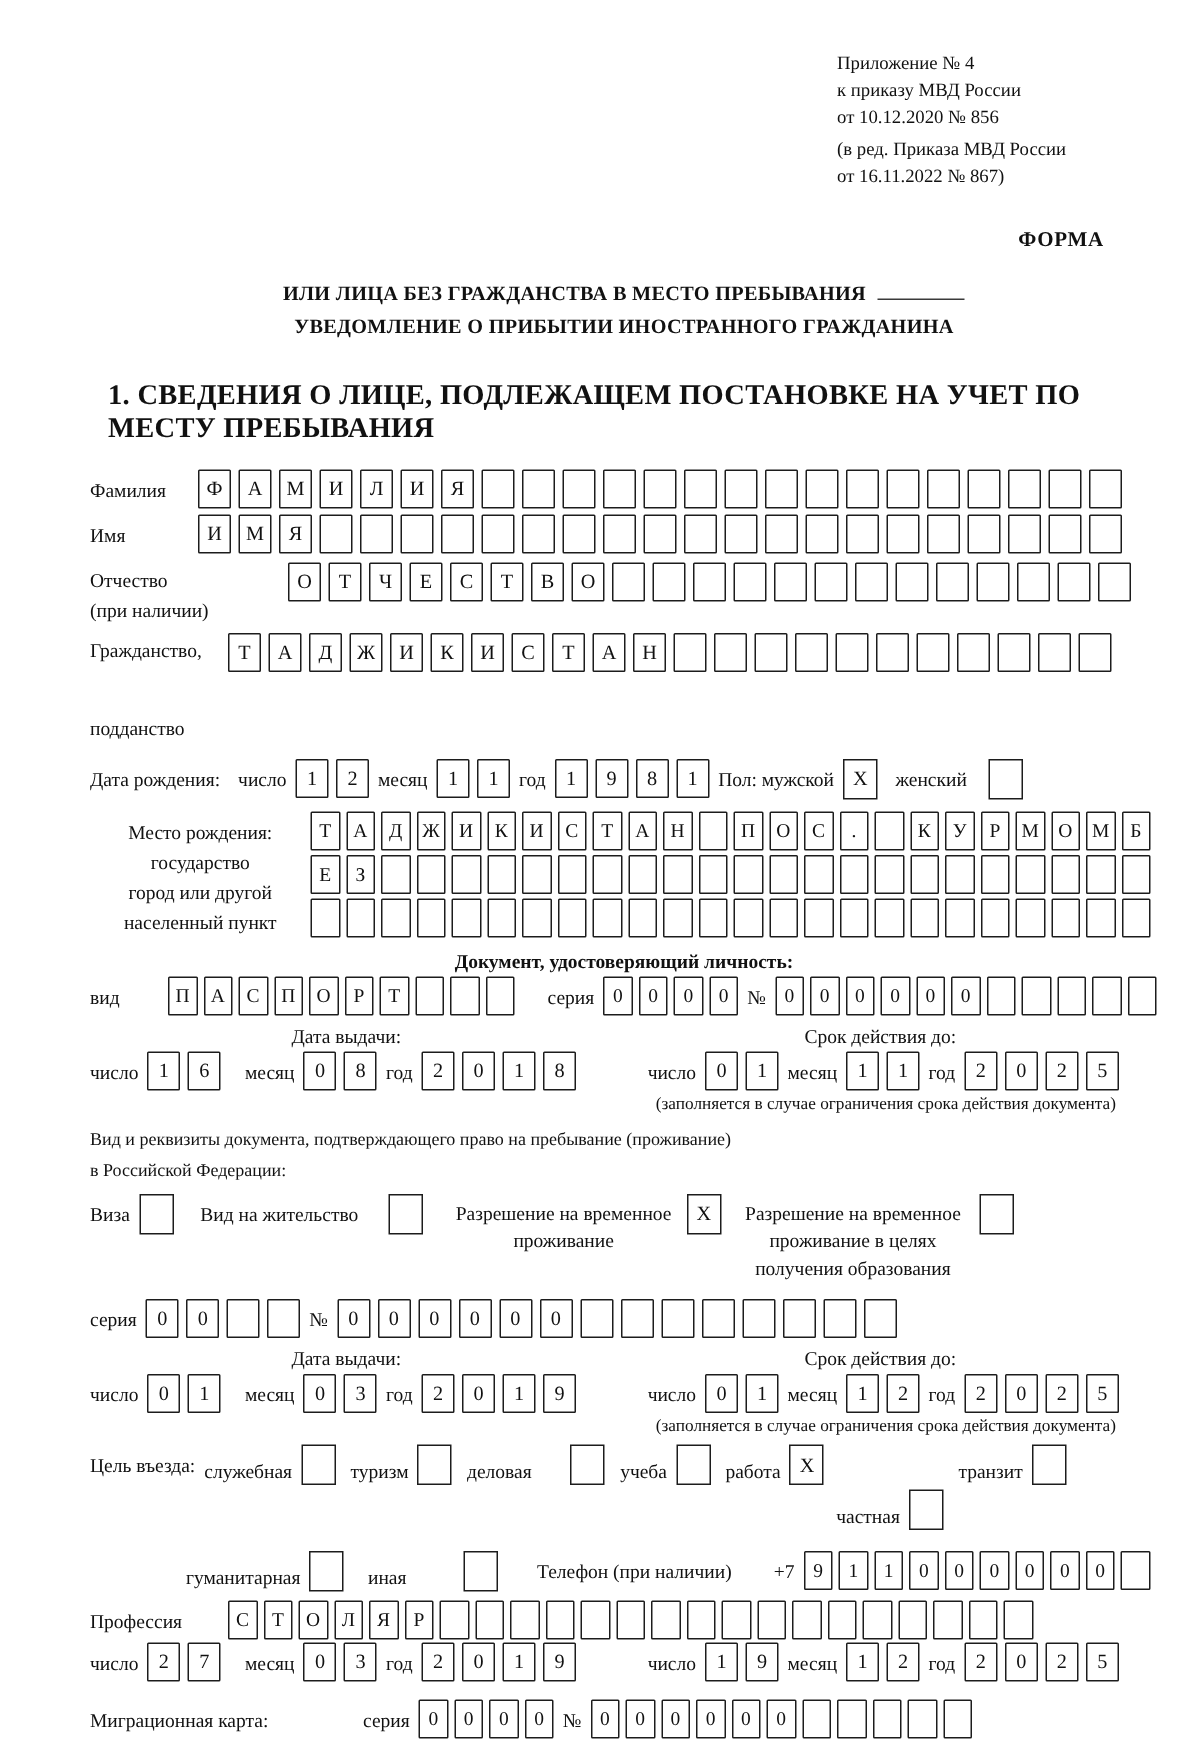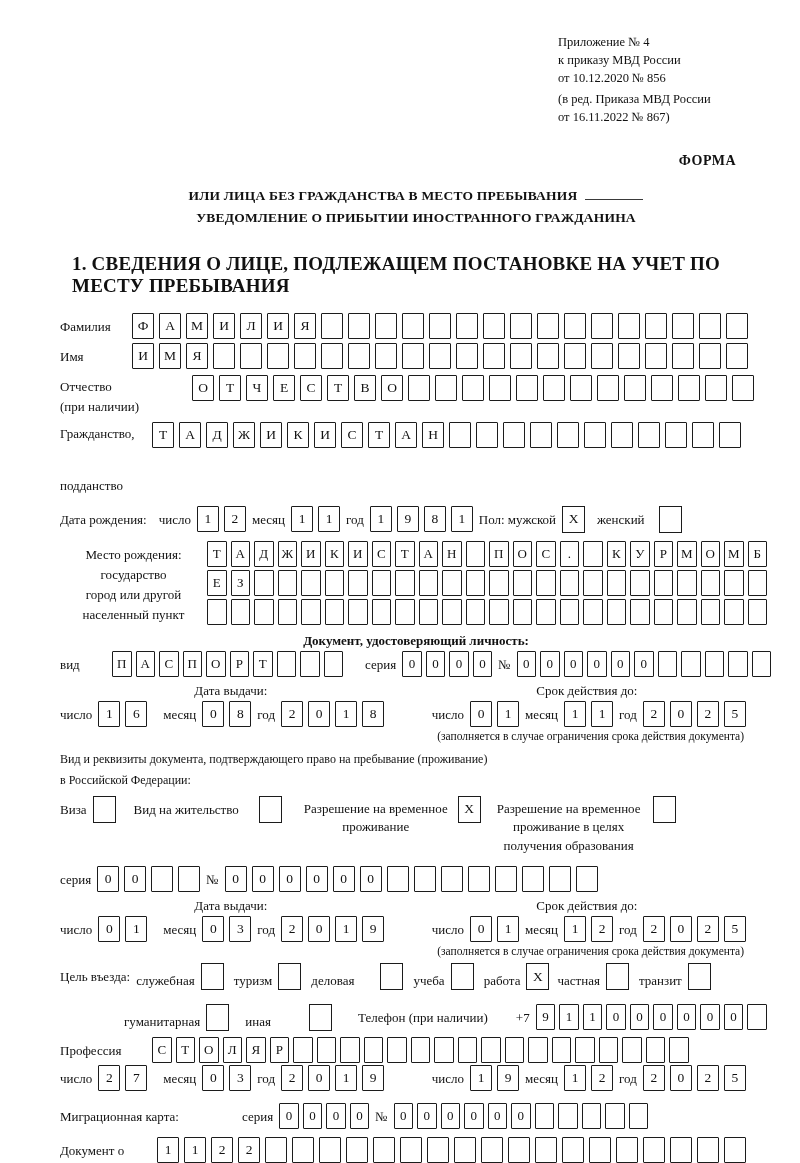--- a/index.html
+++ b/index.html
@@ -511,21 +511,21 @@
     <div class="purpose-item" style="margin-left:10px;">
       <span class="lbl">учеба</span>
         <span class="gap6"></span>
       <span class="checkbox"></span>
     </div>
     <div class="purpose-item" style="margin-left:10px;">
       <span class="lbl">работа</span>
         <span class="gap6"></span>
       <span class="checkbox">X</span>
     </div>
-    <div class="purpose-item" style="margin-left:8px;">
+    <div class="purpose-item" style="margin-left:8px;margin-top:30px;">
       <span class="lbl">частная</span>
         <span class="gap6"></span>
       <span class="checkbox"></span>
     </div>
     <div class="purpose-item" style="margin-left:10px;">
       <span class="lbl">транзит</span>
         <span class="gap6"></span>
       <span class="checkbox"></span>
     </div>
   </div>

